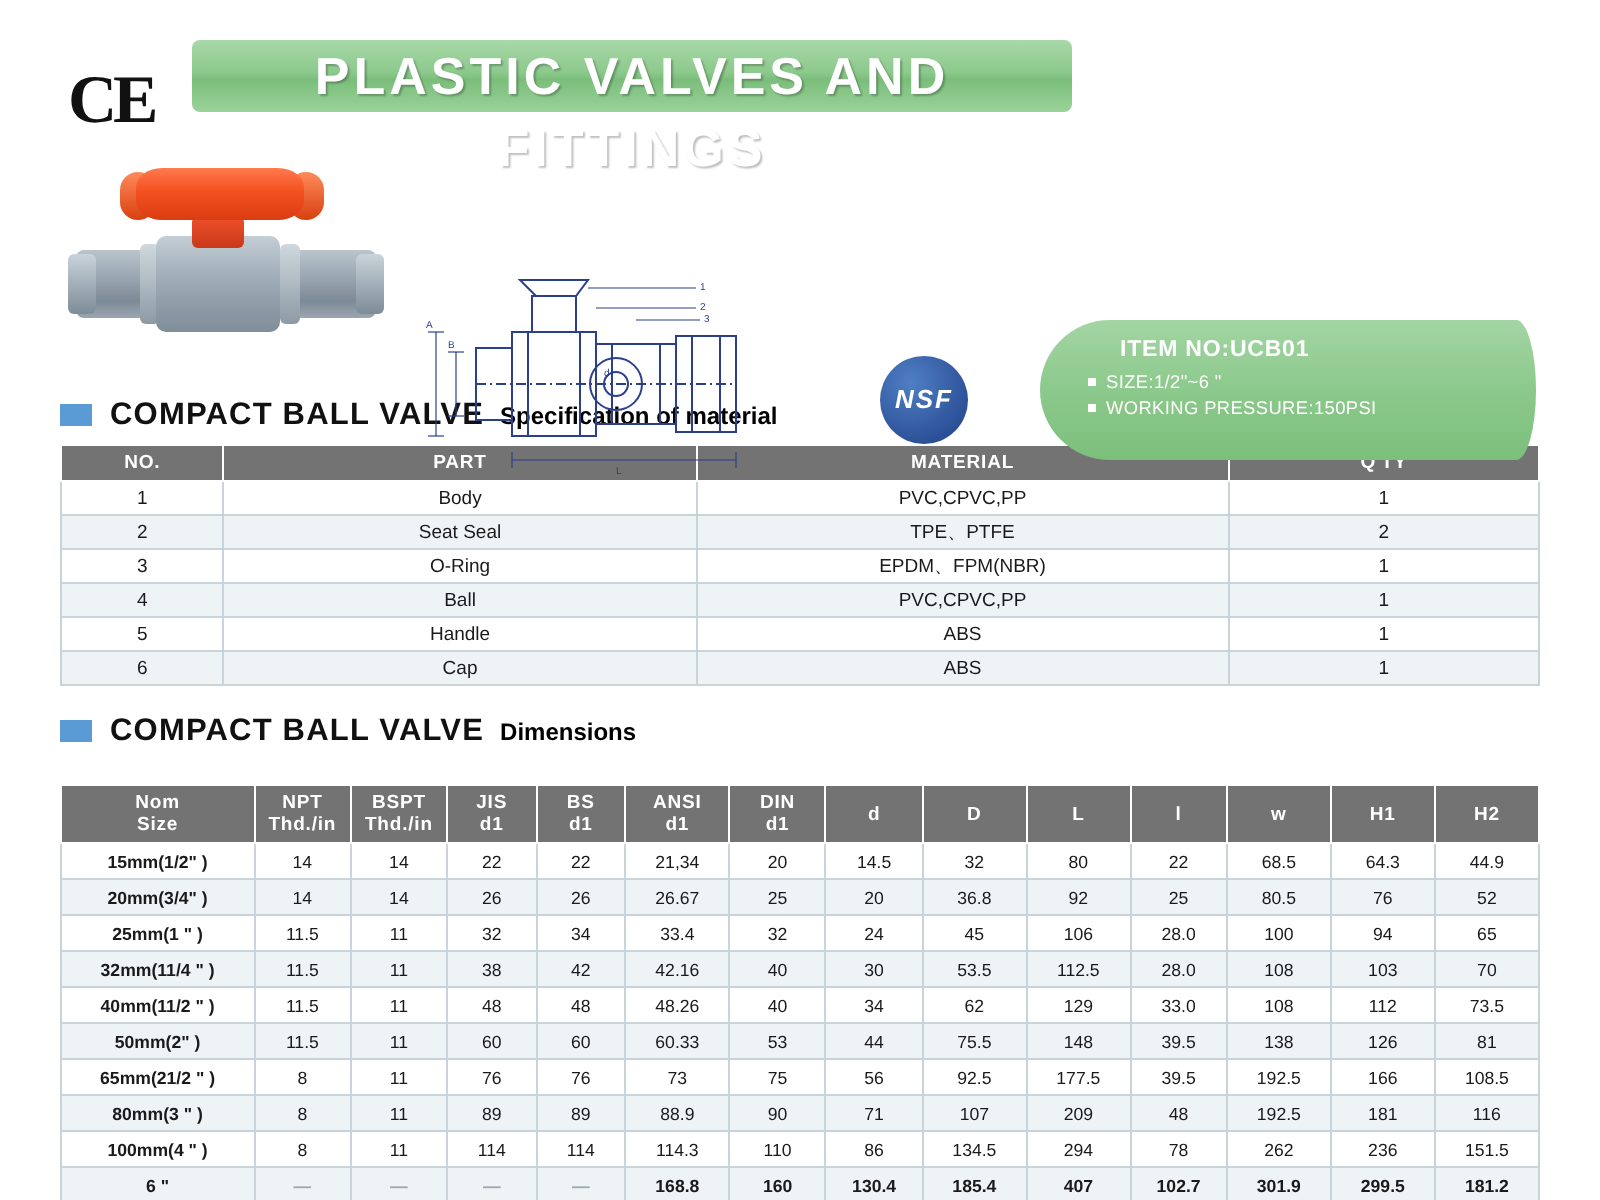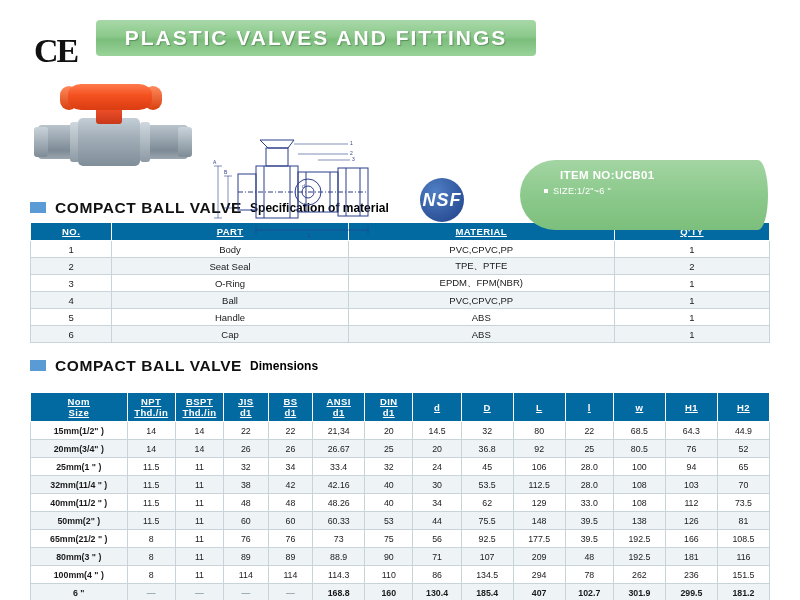--- a/index.html
+++ b/index.html
@@ -37,21 +37,21 @@
     top: 20px;
     width: 440px;
     height: 36px;
     background: linear-gradient(to bottom, #a8d8a8 0%, #8cc98c 45%, #7bbd7b 55%, #9ad39a 100%);
     border-radius: 4px;
   }
   .title-banner span {
     display: block;
     text-align: center;
     line-height: 36px;
-    font-size: 21px;
+    font-size: 26px;
     font-weight: bold;
     letter-spacing: 2px;
     color: #ffffff;
     text-shadow: 1px 1px 1px rgba(0,0,0,0.25);
   }
 
   
   .product-row {
     position: relative;
     height: 135px;
@@ -135,30 +135,30 @@
   
   .tech-drawing {
     position: absolute;
     left: 198px;
     top: 78px;
   }
 
   
   .nsf-badge {
     position: absolute;
-    left: 420px;
+    left: 440px;
     top: 118px;
     width: 44px;
     height: 44px;
     border-radius: 50%;
     background: radial-gradient(circle at 35% 30%, #4f7fc4, #1f3f87);
     color: #fff;
     font-weight: bold;
     font-style: italic;
-    font-size: 18px;
+    font-size: 13px;
     text-align: center;
     line-height: 44px;
     letter-spacing: 1px;
   }
 
   
   .info-box {
     position: absolute;
     left: 520px;
     top: 100px;
@@ -223,28 +223,27 @@
   }
 
   
   table {
     border-collapse: collapse;
     margin-left: 30px;
     width: 740px;
     font-size: 9.5px;
   }
   th {
-    background: #0369a1;
+    background: #737373;
     color: #ffffff;
     font-size: 9.5px;
     font-weight: bold;
     height: 15px;
     border: 1px solid #ffffff;
     letter-spacing: .4px;
-    text-decoration: underline;
   }
   td {
     border: 1px solid #c9d3da;
     text-align: center;
     height: 14px;
     color: #1a1a1a;
   }
   tbody tr:nth-child(odd) td { background: #ffffff; }
   tbody tr:nth-child(even) td { background: #eef3f6; }
 
@@ -329,20 +328,21 @@
       <text x="154" y="23">3</text>
       <text x="104" y="50">d</text>
     </g>
   </svg>
 
   <div class="nsf-badge">NSF</div>
 
   <div class="info-box">
     <div class="info-title">ITEM NO:UCB01</div>
     <div class="info-line">SIZE:1/2"~6 "</div>
+    <div class="info-line">WORKING PRESSURE:150PSI</div>
   </div>
 </div>
 
 <div class="section-head">
   <div class="sec-marker"></div>
   <div class="sec-title">COMPACT  BALL  VALVE</div>
   <div class="sec-sub">Specification of material</div>
 </div>
 
 <table class="mat-tbl">

